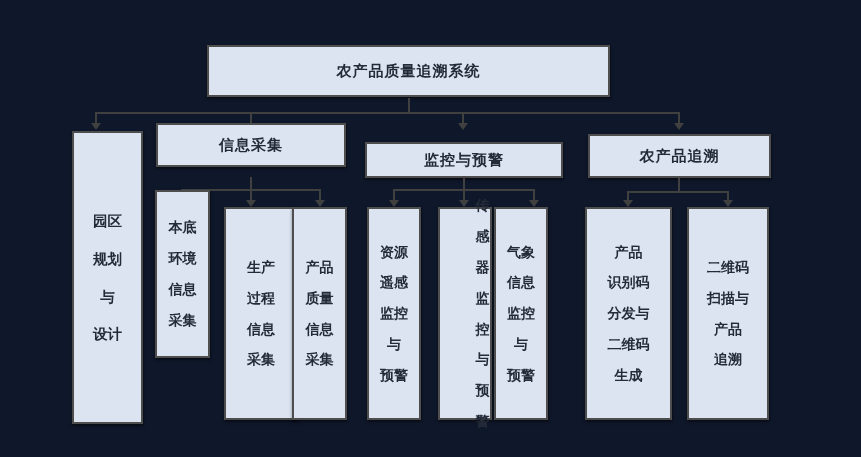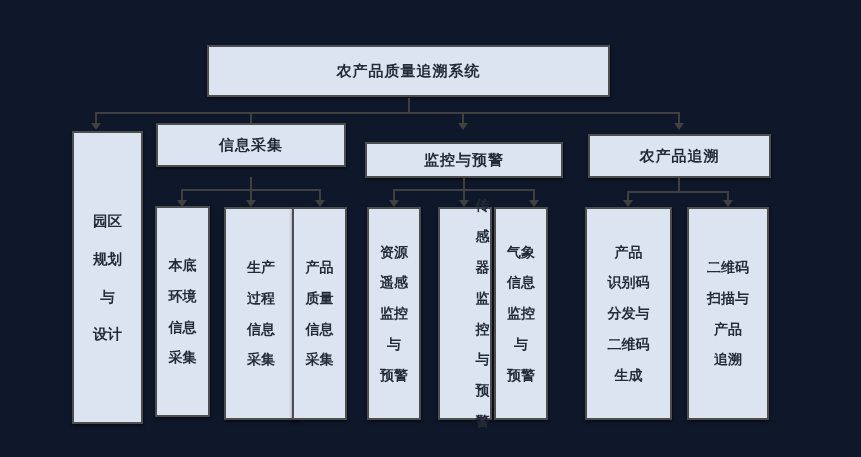--- a/index.html
+++ b/index.html
@@ -109,21 +109,21 @@
   <div class="arrow" style="left:459px; top:200px;"></div>
   <div class="arrow" style="left:529px; top:200px;"></div>
 
   <div class="v-line" style="left:678px; top:178px; height:15px;"></div>
   <div class="h-line" style="left:628px; top:191px; width:101px;"></div>
   <div class="v-line" style="left:627px; top:191px; height:9px;"></div>
   <div class="v-line" style="left:727px; top:191px; height:9px;"></div>
   <div class="arrow" style="left:623px; top:200px;"></div>
   <div class="arrow" style="left:723px; top:200px;"></div>
 
-  <div class="box tall" style="left:155px; top:206px; width:55px; height:211px;">本底
+  <div class="box tall" style="left:155px; top:190px; width:55px; height:168px;">本底
 环境
 信息
 采集</div>
   <div class="box tall" style="left:224px; top:207px; width:74px; height:213px;">生产
 过程
 信息
 采集</div>
   <div class="box tall" style="left:292px; top:207px; width:55px; height:213px;">产品
 质量
 信息

